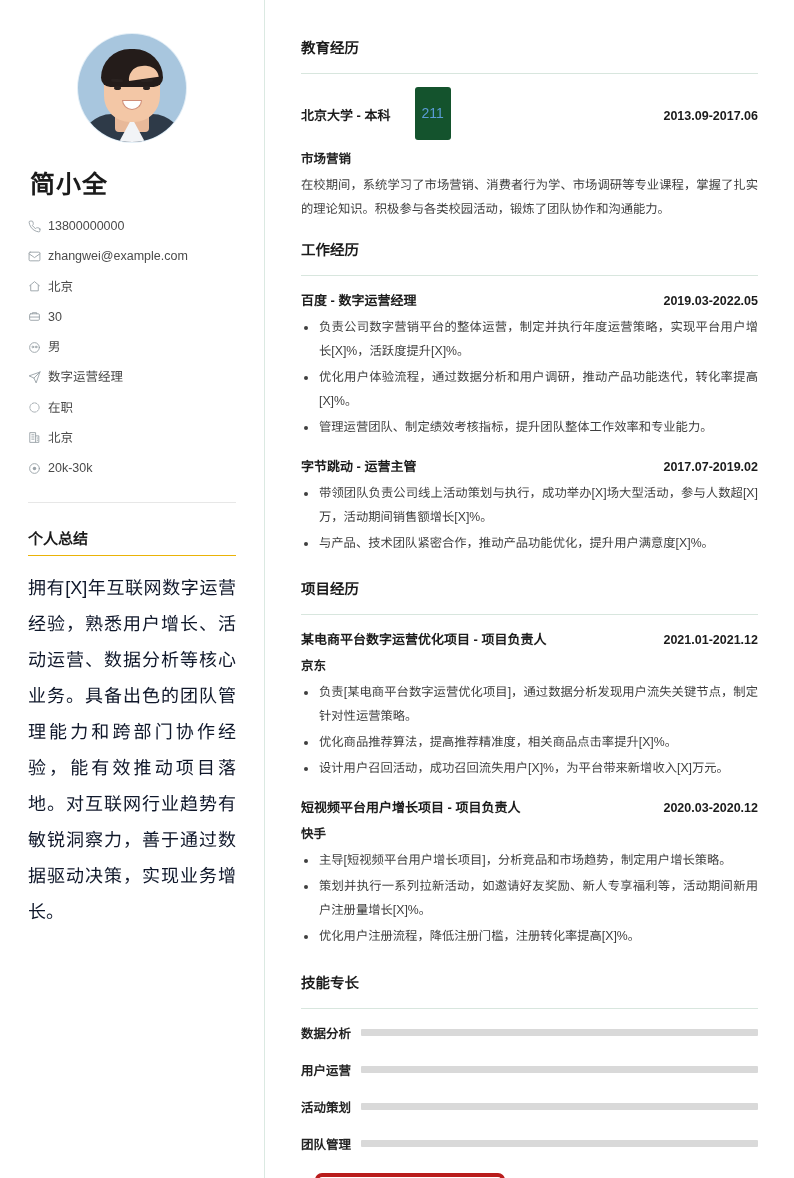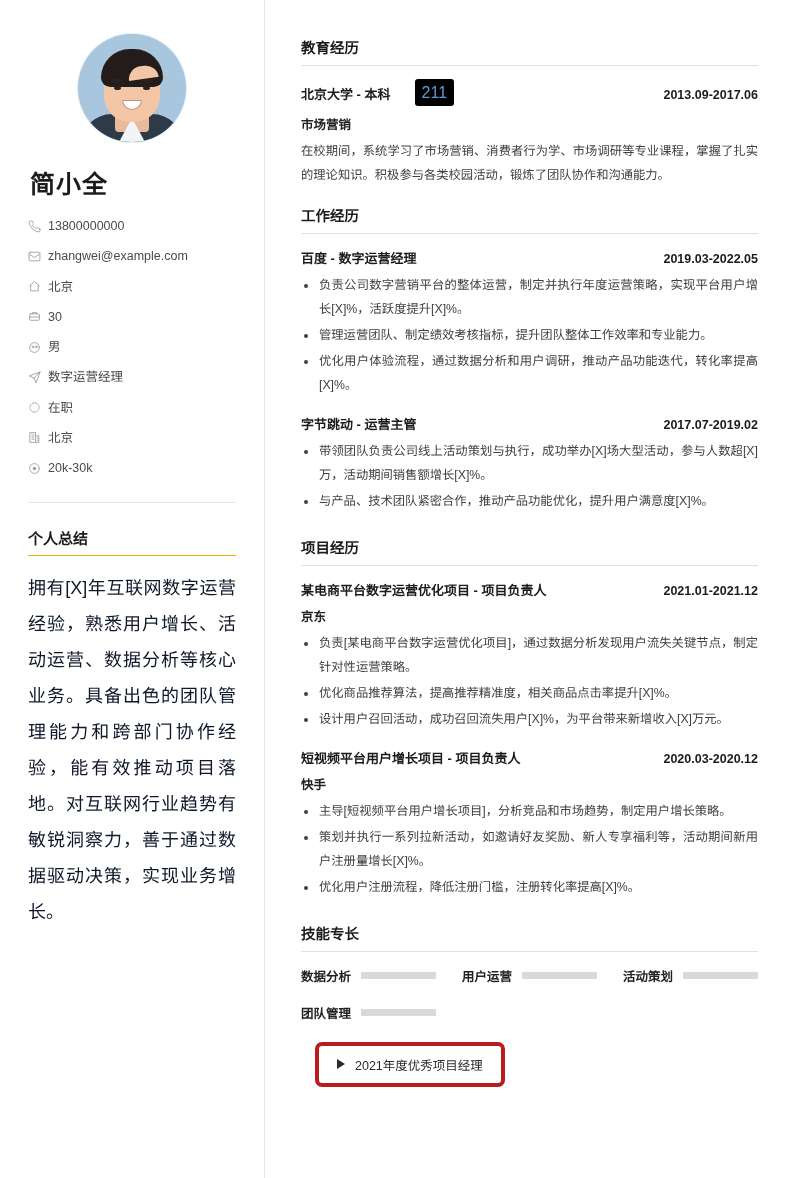--- a/index.html
+++ b/index.html
@@ -169,21 +169,21 @@
   
   .main {
     flex: 1;
     padding: 36px 36px 20px 36px;
   }
   .sec { margin-bottom: 6px; }
   .sec-title {
     font-size: 14.5px;
     font-weight: bold;
     color: #1b1b1b;
-    padding-bottom: 8px;
+    padding-bottom: 16px;
     border-bottom: 1px solid #d8e6de;
     margin-bottom: 14px;
   }
   .sec-title.gap { margin-top: 22px; }
 
   .entry { margin-bottom: 16px; }
   .entry-head {
     display: flex;
     align-items: baseline;
     justify-content: space-between;
@@ -192,25 +192,25 @@
   .entry-title {
     font-size: 13px;
     font-weight: bold;
     color: #1b1b1b;
     display: flex;
     align-items: center;
     gap: 24px;
   }
   .badge {
     display: inline-block;
-    background: #000000;
+    background: #14532d;
     color: #5b9bd5;
-    font-size: 16px;
+    font-size: 14px;
     font-weight: normal;
-    padding: 4px 7px;
+    padding: 18px 7px;
     border-radius: 3px;
     line-height: 1.2;
     position: relative;
     top: -1px;
   }
   .entry-date {
     font-size: 12.5px;
     font-weight: bold;
     color: #1b1b1b;
     white-space: nowrap;
@@ -243,21 +243,21 @@
     left: 3px;
     top: 10px;
     width: 4px; height: 4px;
     background: #3f3f3f;
     border-radius: 50%;
   }
 
   
   .skills-grid {
     display: grid;
-    grid-template-columns: 1fr 1fr 1fr;
+    grid-template-columns: 1fr;
     column-gap: 26px;
     row-gap: 18px;
     margin-top: 4px;
     margin-bottom: 20px;
   }
   .skill {
     display: flex;
     align-items: center;
     gap: 10px;
   }
@@ -445,22 +445,22 @@
     <section class="sec">
       <h2 class="sec-title">工作经历</h2>
 
       <div class="entry">
         <div class="entry-head">
           <div class="entry-title">百度 - 数字运营经理</div>
           <div class="entry-date">2019.03-2022.05</div>
         </div>
         <ul class="bullets">
           <li>负责公司数字营销平台的整体运营，制定并执行年度运营策略，实现平台用户增长[X]%，活跃度提升[X]%。</li>
+          <li>优化用户体验流程，通过数据分析和用户调研，推动产品功能迭代，转化率提高[X]%。</li>
           <li>管理运营团队、制定绩效考核指标，提升团队整体工作效率和专业能力。</li>
-          <li>优化用户体验流程，通过数据分析和用户调研，推动产品功能迭代，转化率提高[X]%。</li>
         </ul>
       </div>
 
       <div class="entry">
         <div class="entry-head">
           <div class="entry-title">字节跳动 - 运营主管</div>
           <div class="entry-date">2017.07-2019.02</div>
         </div>
         <ul class="bullets">
           <li>带领团队负责公司线上活动策划与执行，成功举办[X]场大型活动，参与人数超[X]万，活动期间销售额增长[X]%。</li>

